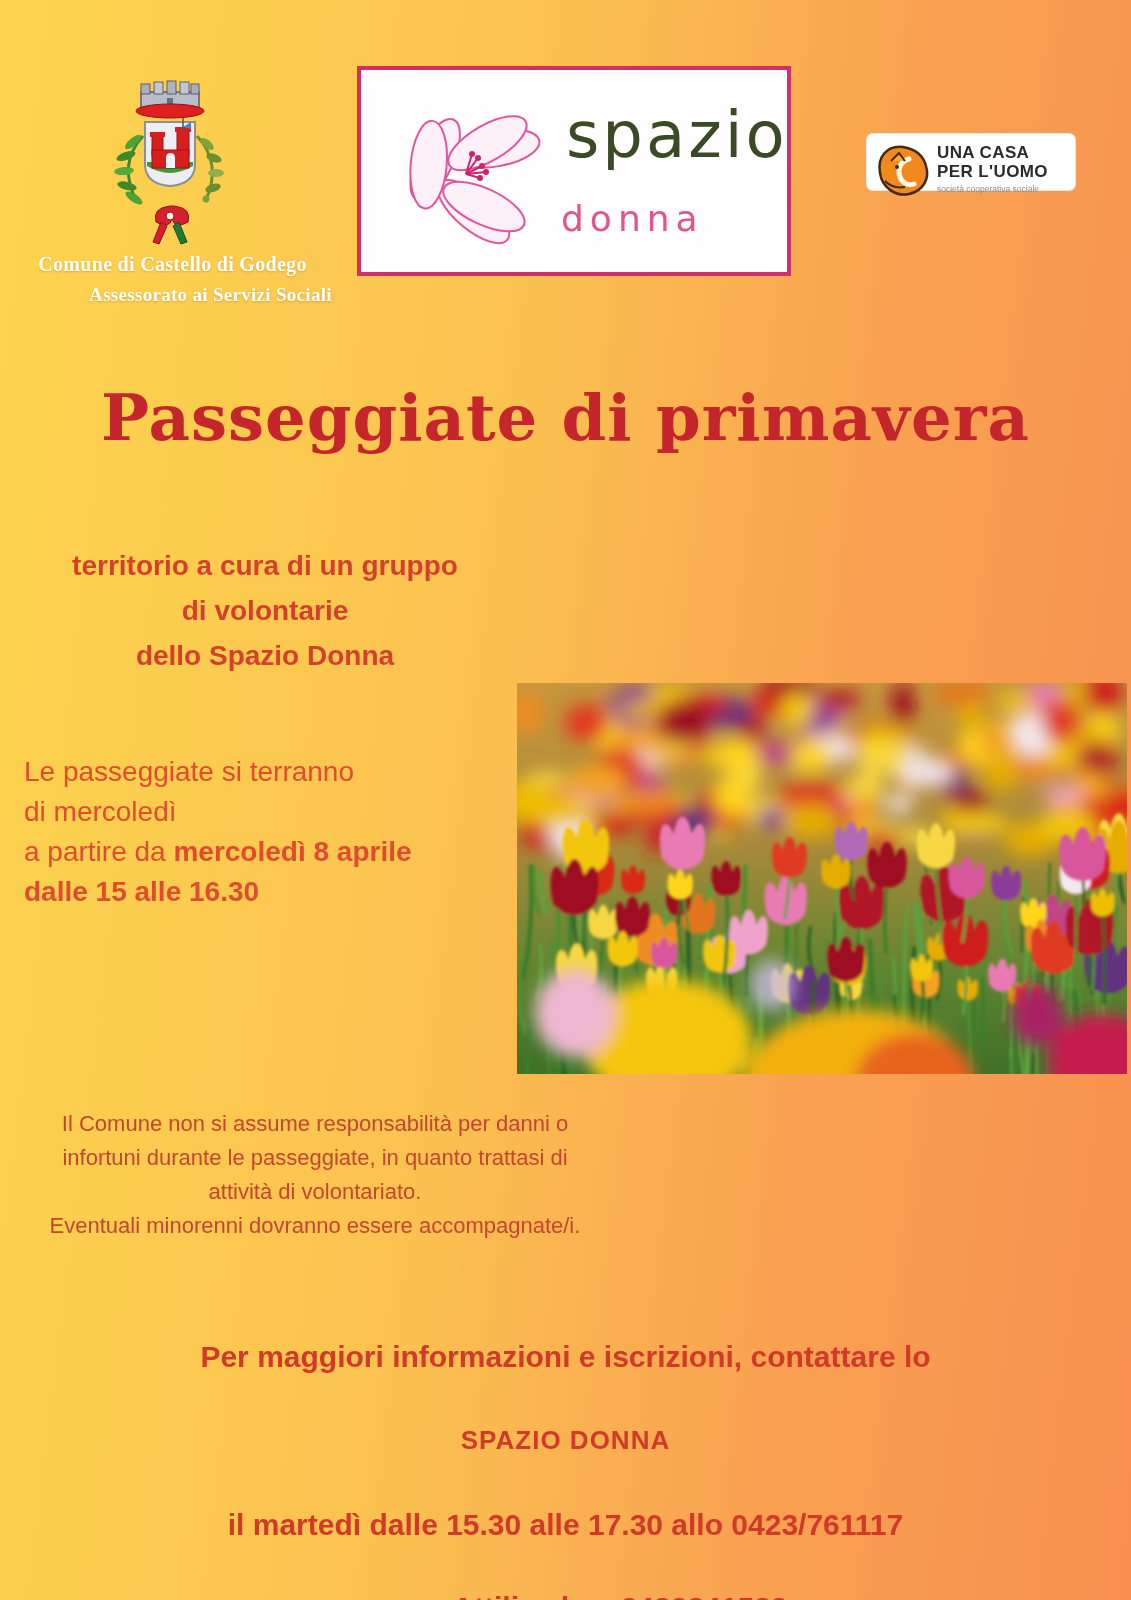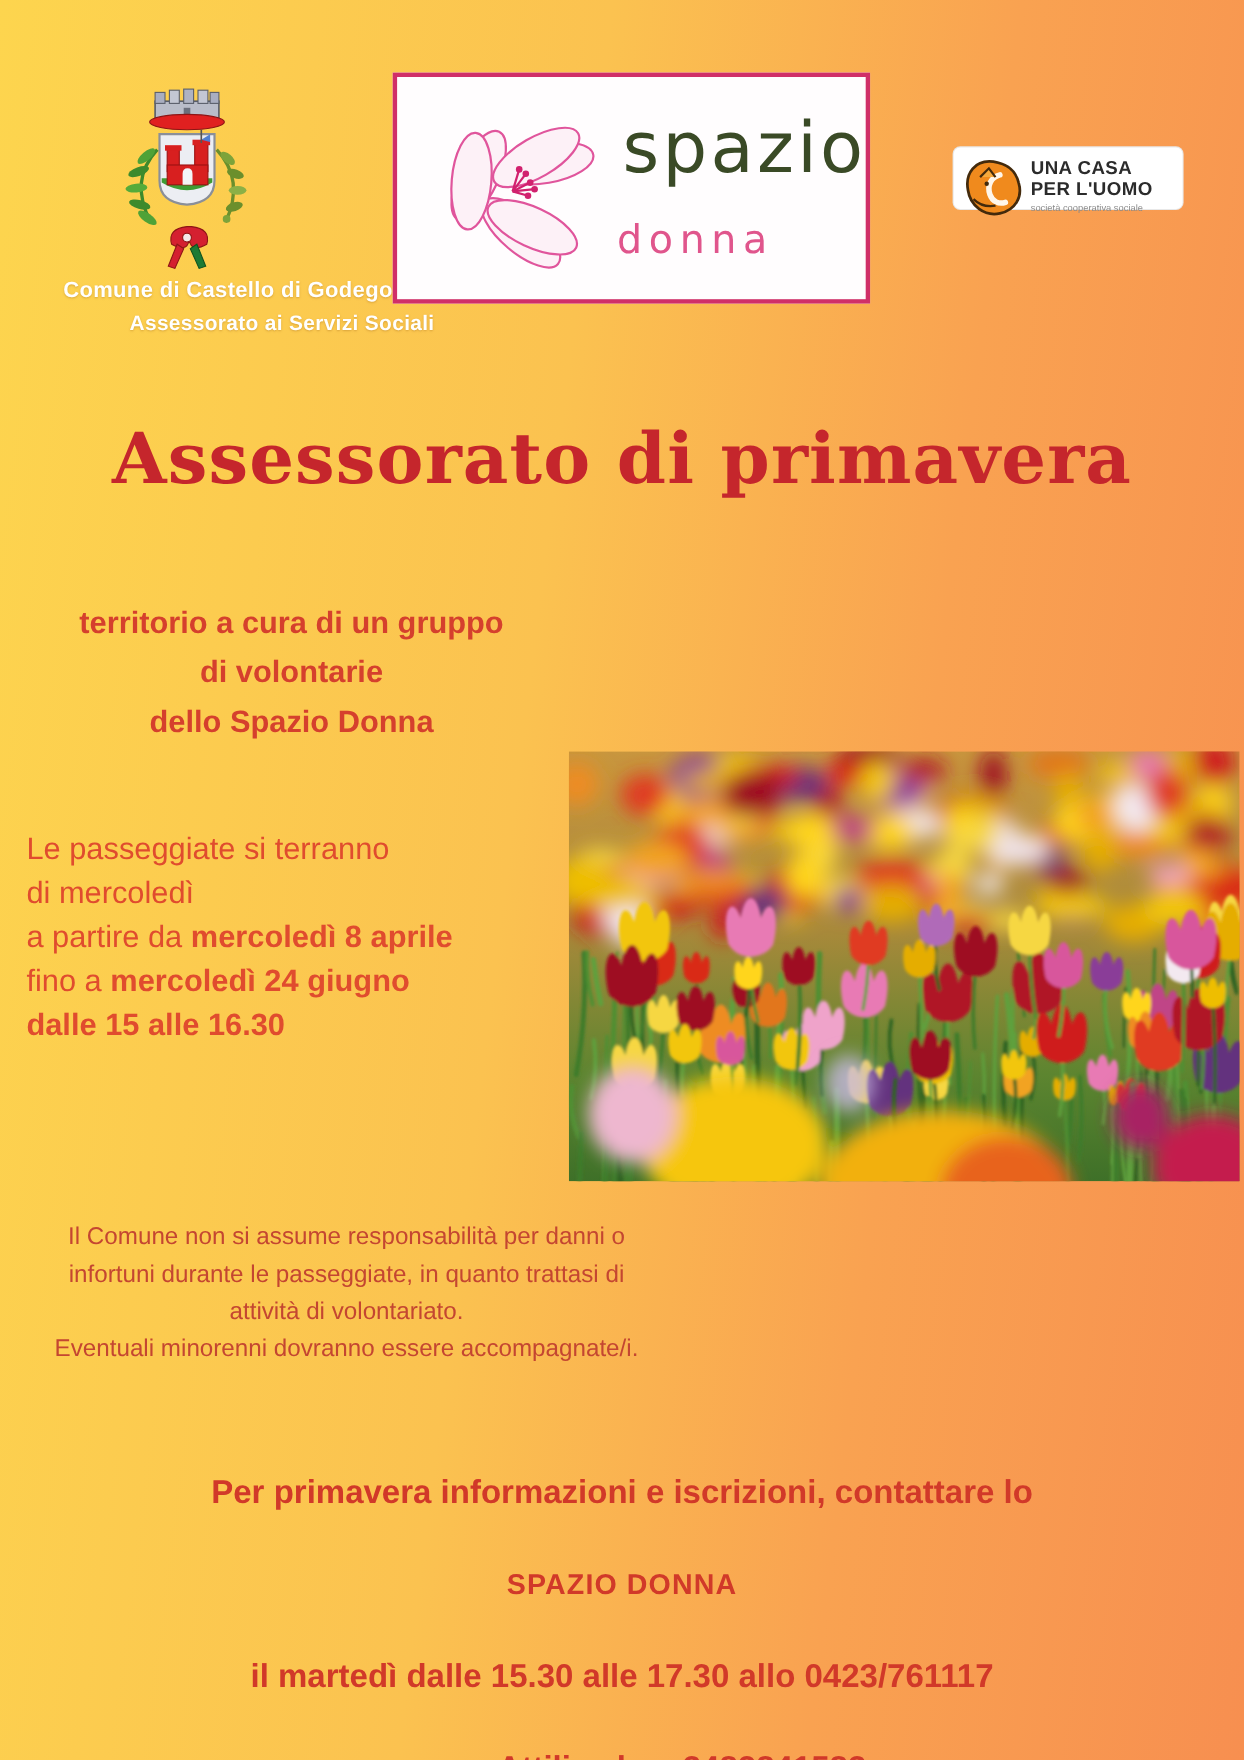--- a/index.html
+++ b/index.html
@@ -3,22 +3,22 @@
 <meta charset="utf-8">
 <style>
   html,body{margin:0;padding:0;background:#888;}
   .poster{
     position:relative; width:1131px; height:1600px; overflow:hidden;
     background:linear-gradient(97deg,#fdd54e 0%,#fbc250 42%,#f9a251 70%,#f78f50 100%);
     font-family:"Liberation Sans",sans-serif;
   }
   
   .stemma{position:absolute;left:95px;top:78px;width:150px;height:172px;}
-  .comune-caption{position:absolute;left:12px;width:345px;text-align:right;color:#ffffff;
-    font-weight:bold;letter-spacing:.3px;text-shadow:0 1px 2px rgba(150,90,20,.35);}
+  .comune-caption{position:absolute;left:0px;width:345px;text-align:center;color:#ffffff;
+    font-weight:bold;letter-spacing:.3px;text-shadow:0 1px 2px rgba(150,90,20,.35);font-family:Liberation Serif, serif;}
   .comune-line1{top:253px;font-size:20px;}
   .comune-line2{top:284px;font-size:19px;margin-left:38px;}
   .spazio-box{position:absolute;left:357px;top:66px;width:434px;height:210px;background:#fffdfe;
     border:4px solid #d02f68;box-sizing:border-box;}
   .spazio-flower{position:absolute;left:10px;top:12px;width:190px;height:180px;}
   .spazio-word{position:absolute;left:205px;top:28px;font-family:"DejaVu Sans",sans-serif;
     font-size:64px;color:#3a4a26;letter-spacing:3px;}
   .donna-word{position:absolute;left:200px;top:128px;font-family:"DejaVu Sans",sans-serif;
     font-size:36px;color:#e0558c;letter-spacing:6px;}
   .casa-box{position:absolute;left:867px;top:134px;width:208px;height:56px;background:#ffffff;
@@ -141,33 +141,32 @@
       <circle cx="24" cy="26" r="2" fill="#432a0c"></circle>
       <path d="M12 40 q8 8 20 6" fill="none" stroke="#432a0c" stroke-width="2"></path>
     </svg>
     <div class="casa-text">
       <div class="casa-line">UNA CASA</div>
       <div class="casa-line">PER L'UOMO</div>
       <div class="casa-sub">società cooperativa sociale</div>
     </div>
   </div>
 
-  <h1 class="title" style="margin:0">Assessorato di primavera</h1>
+  <h1 class="title" style="margin:0">Passeggiate di primavera</h1>
 
   <div class="intro">
     <div>territorio a cura di un gruppo</div>
     <div>di volontarie</div>
     <div>dello Spazio Donna</div>
   </div>
 
   <div class="schedule">
     <div>Le passeggiate si terranno</div>
     <div>di mercoledì</div>
     <div><span>a partire da </span><b>mercoledì 8 aprile</b></div>
-    <div><span>fino a </span><b>mercoledì 24 giugno</b></div>
     <div><b>dalle 15 alle 16.30</b></div>
   </div>
 
   <div class="photo">
     <svg id="tulips" width="610" height="391" viewBox="0 0 610 391">
       <defs>
         <filter id="b9" x="-20%" y="-20%" width="140%" height="140%">
             <feGaussianBlur stdDeviation="9"></feGaussianBlur>
           </filter>
         <filter id="b2" x="-20%" y="-20%" width="140%" height="140%">
@@ -561,19 +560,19 @@
   </div>
 
   <div class="disclaimer">
     <div>Il Comune non si assume responsabilità per danni o</div>
     <div>infortuni durante le passeggiate, in quanto trattasi di</div>
     <div>attività di volontariato.</div>
     <div>Eventuali minorenni dovranno essere accompagnate/i.</div>
   </div>
 
   <div class="contact">
-    <div class="contact-line">Per primavera informazioni e iscrizioni, contattare lo</div>
+    <div class="contact-line">Per maggiori informazioni e iscrizioni, contattare lo</div>
     <div class="contact-caps">SPAZIO DONNA</div>
     <div class="contact-line">il martedì dalle 15.30 alle 17.30 allo 0423/761117</div>
     <div class="contact-line">oppure Attilia al n.  3482841583</div>
   </div>
 
 </div>
 
 </body></html>

